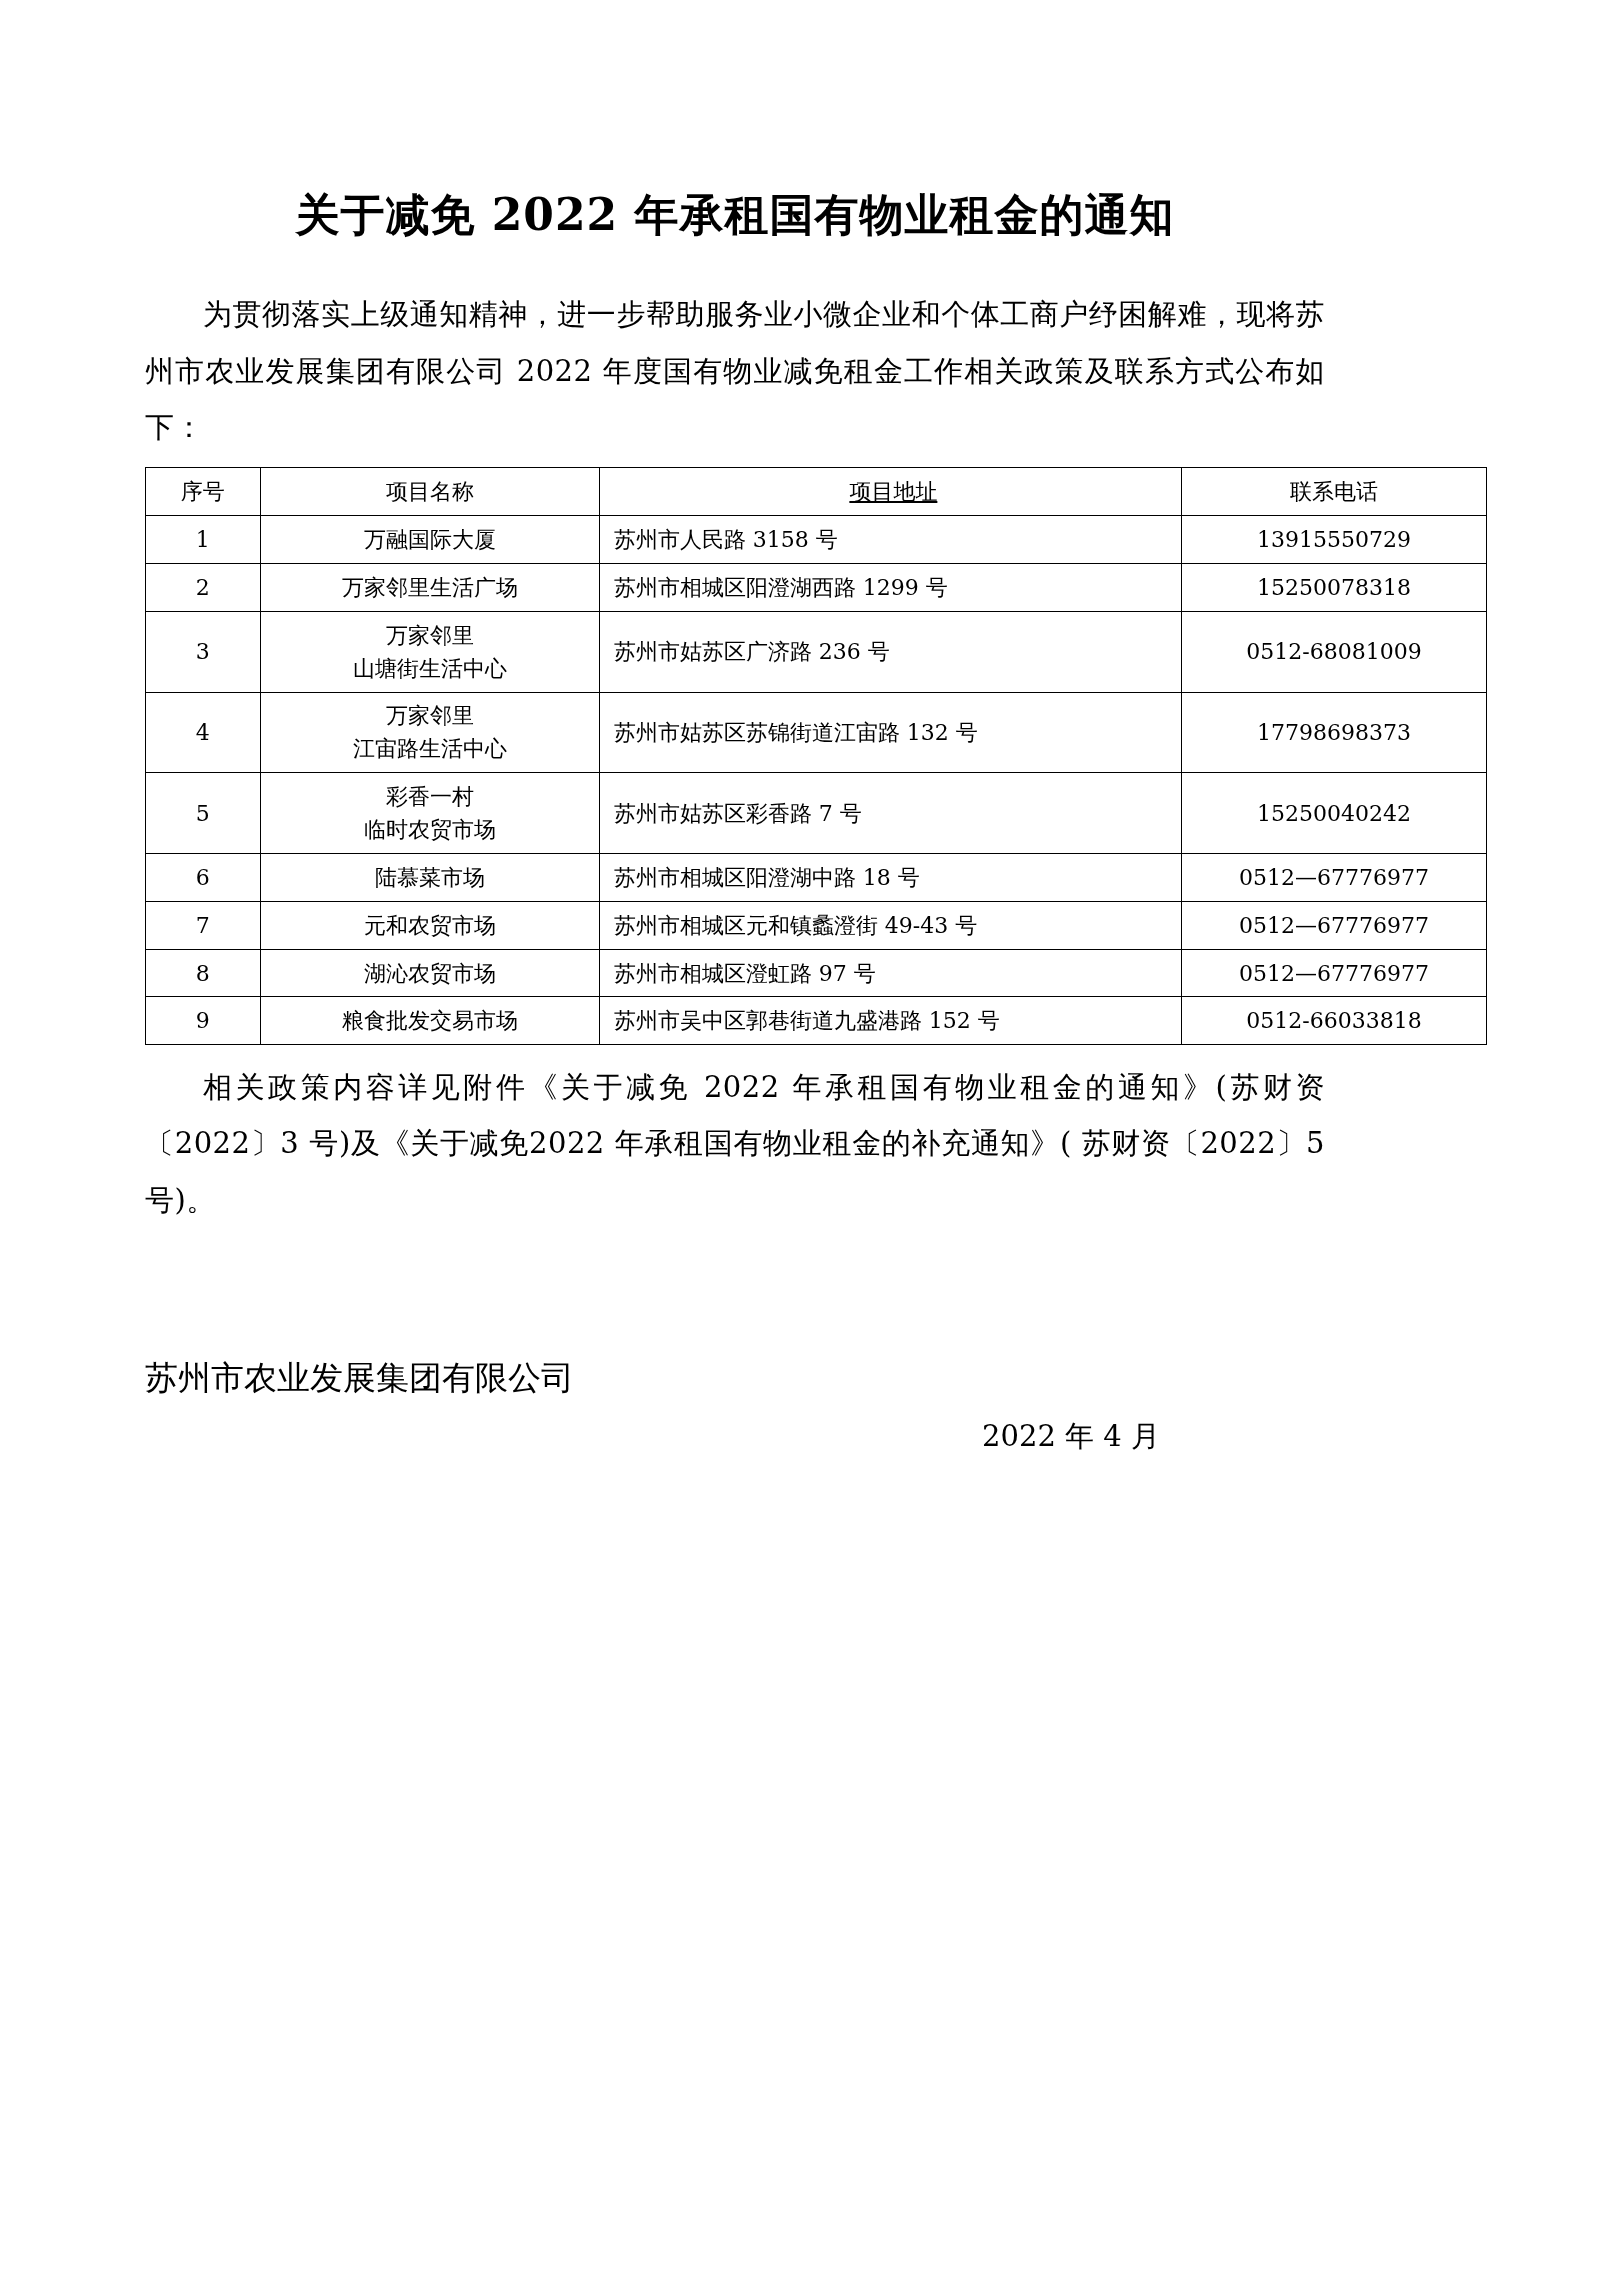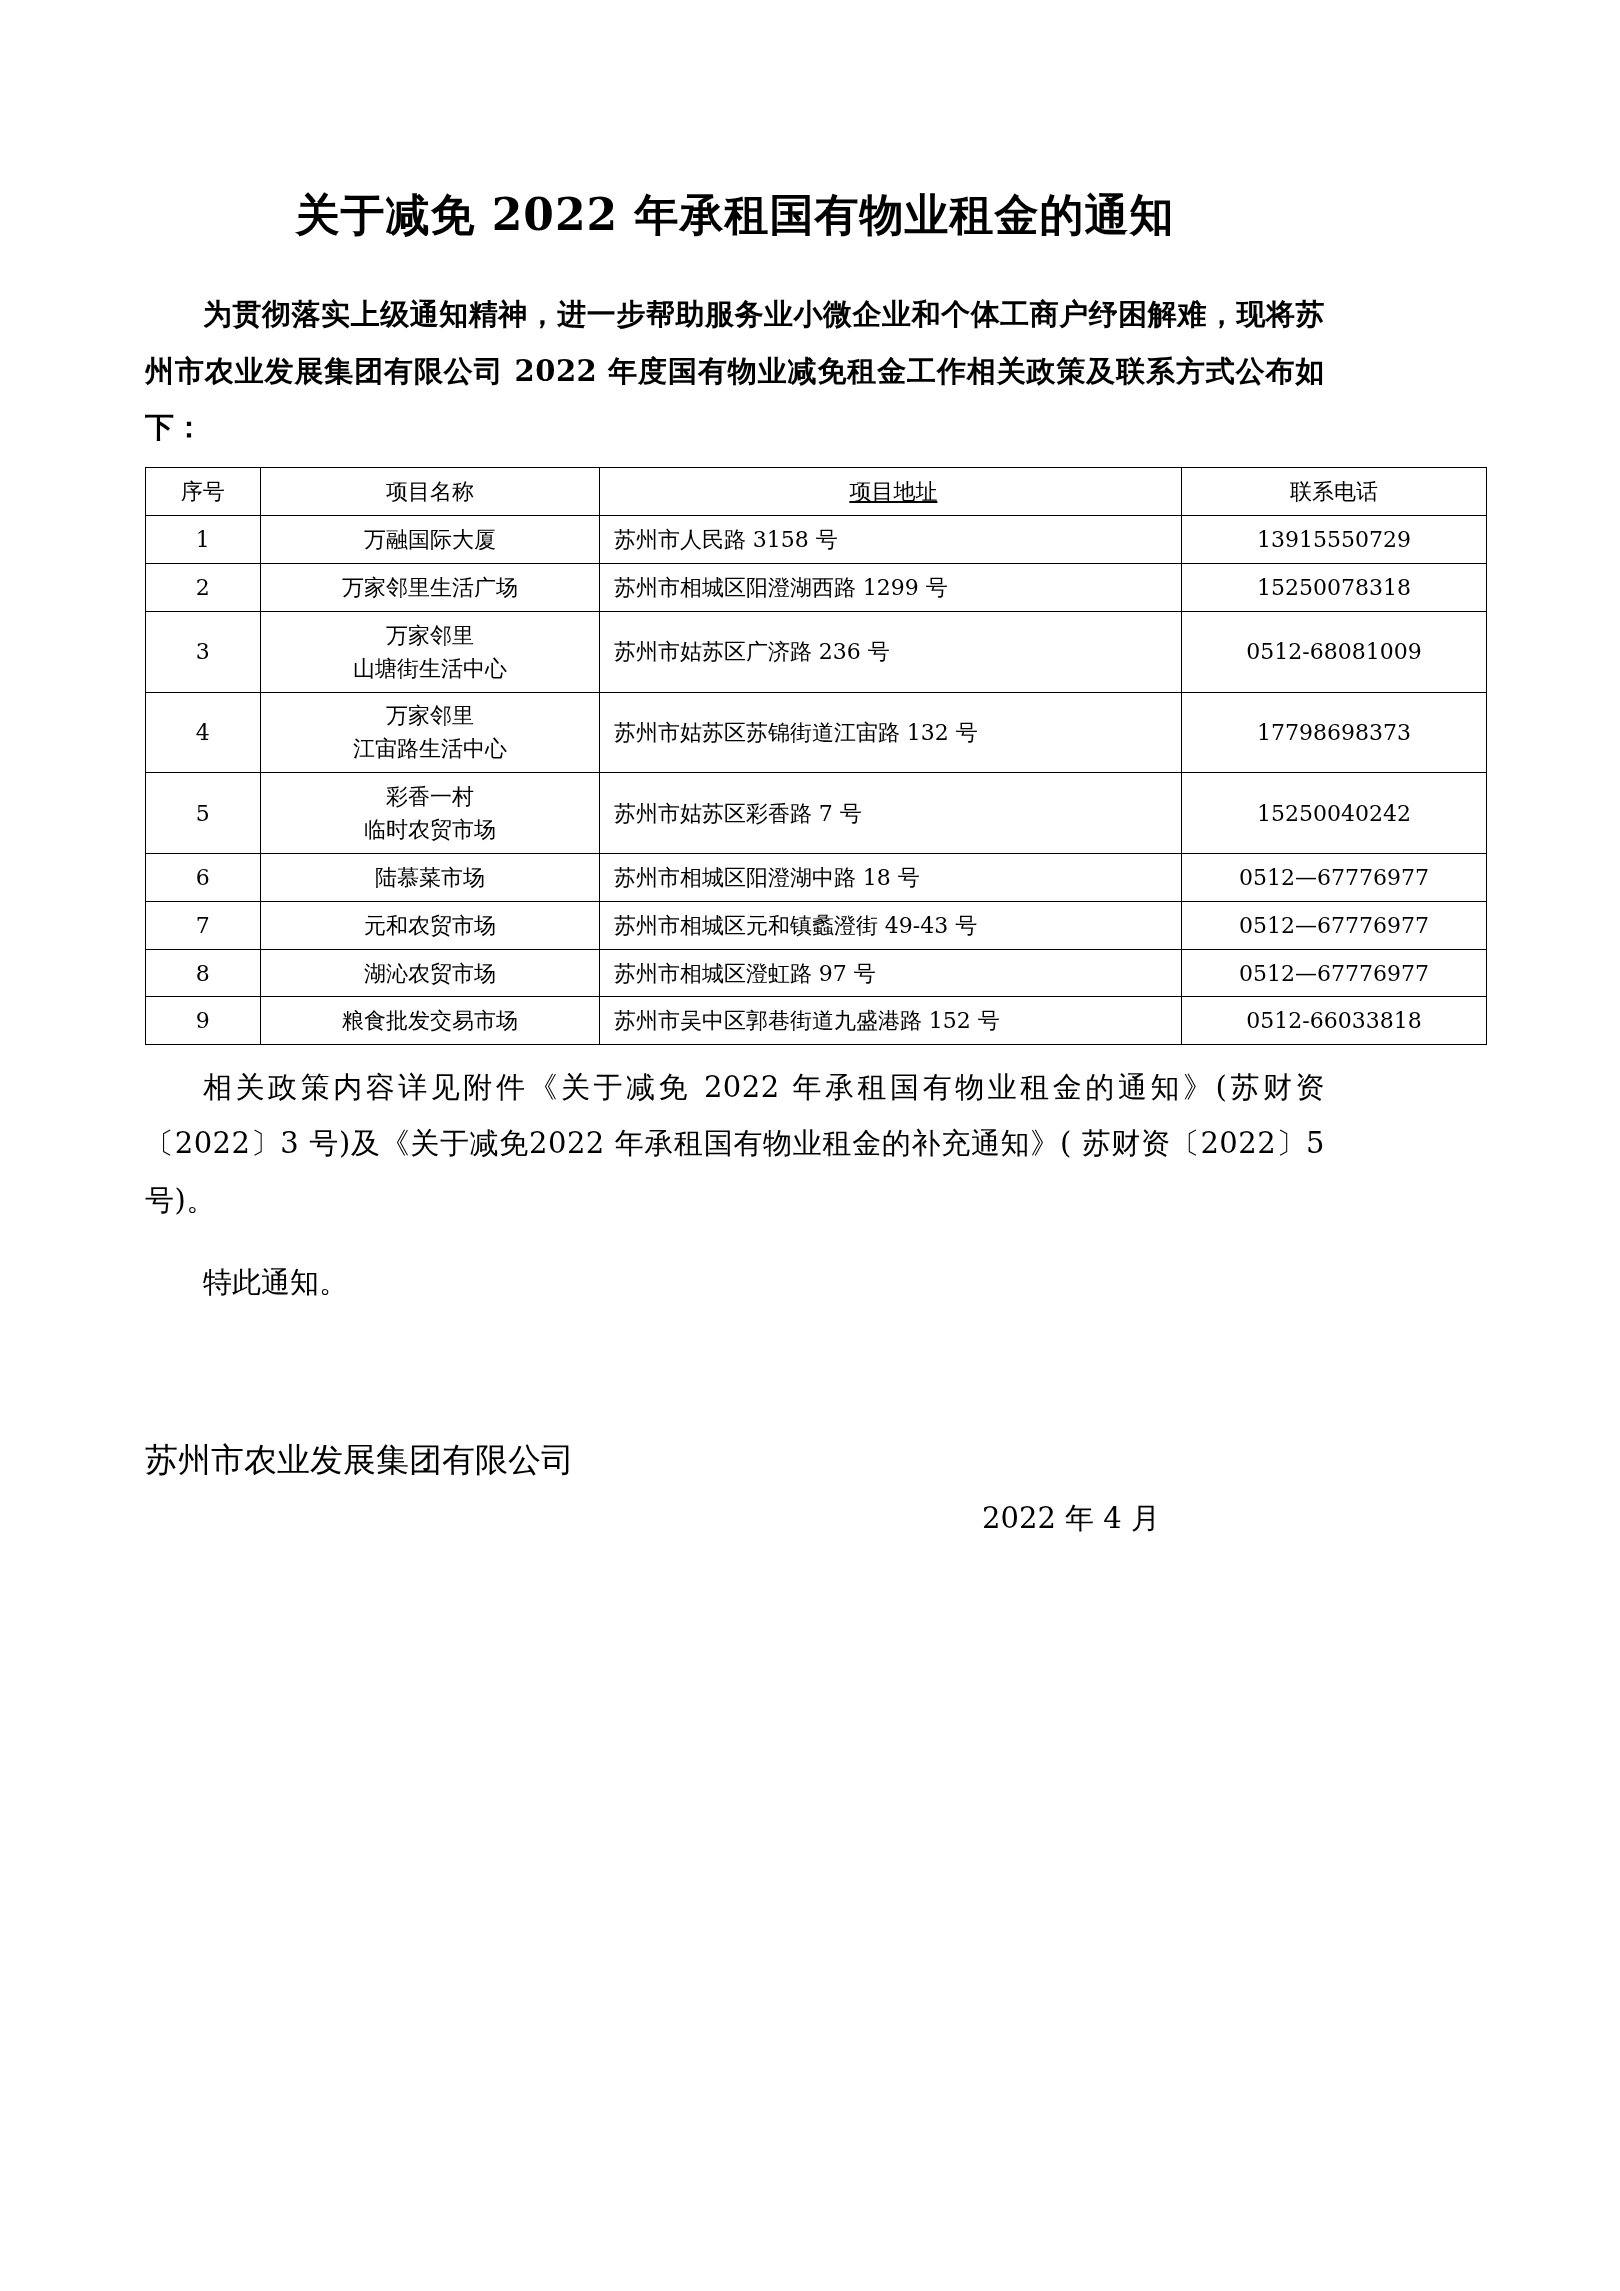--- a/index.html
+++ b/index.html
@@ -30,21 +30,20 @@
     margin: 0 0 41px 0;
     font-family: "DejaVu Serif", "Liberation Serif", serif;
   }
   .para {
     font-size: 29px;
     line-height: 1.95;
     text-indent: 2em;
     margin: 0 0 5.9px 0;
     text-align: justify;
     letter-spacing: 0.5px;
-    font-weight: bold;
   }
   table.main-table {
     border-collapse: collapse;
     width: 100%;
     margin: 11.8px 0 13.7px 0;
     table-layout: fixed;
   }
   table.main-table td, table.main-table th {
     border: 1.6px solid #000;
     font-size: 22px;
@@ -161,19 +160,18 @@
         <td class="col-idx">9</td>
         <td class="col-name two-line">粮食批发交易市场</td>
         <td class="col-addr">苏州市吴中区郭巷街道九盛港路 152 号</td>
         <td class="col-tel">0512-66033818</td>
       </tr>
     </tbody>
   </table>
 
   <p class="tail-para">相关政策内容详见附件《关于减免 2022 年承租国有物业租金的通知》(苏财资〔2022〕3 号)及《关于减免2022 年承租国有物业租金的补充通知》( 苏财资〔2022〕5 号)。</p>
 
-  <p class="notice-line">特此通知。</p>
 
   <div class="signature">苏州市农业发展集团有限公司</div>
   <div class="sign-date">2022 年 4 月</div>
 
 </div>
 
 
 </body></html>

